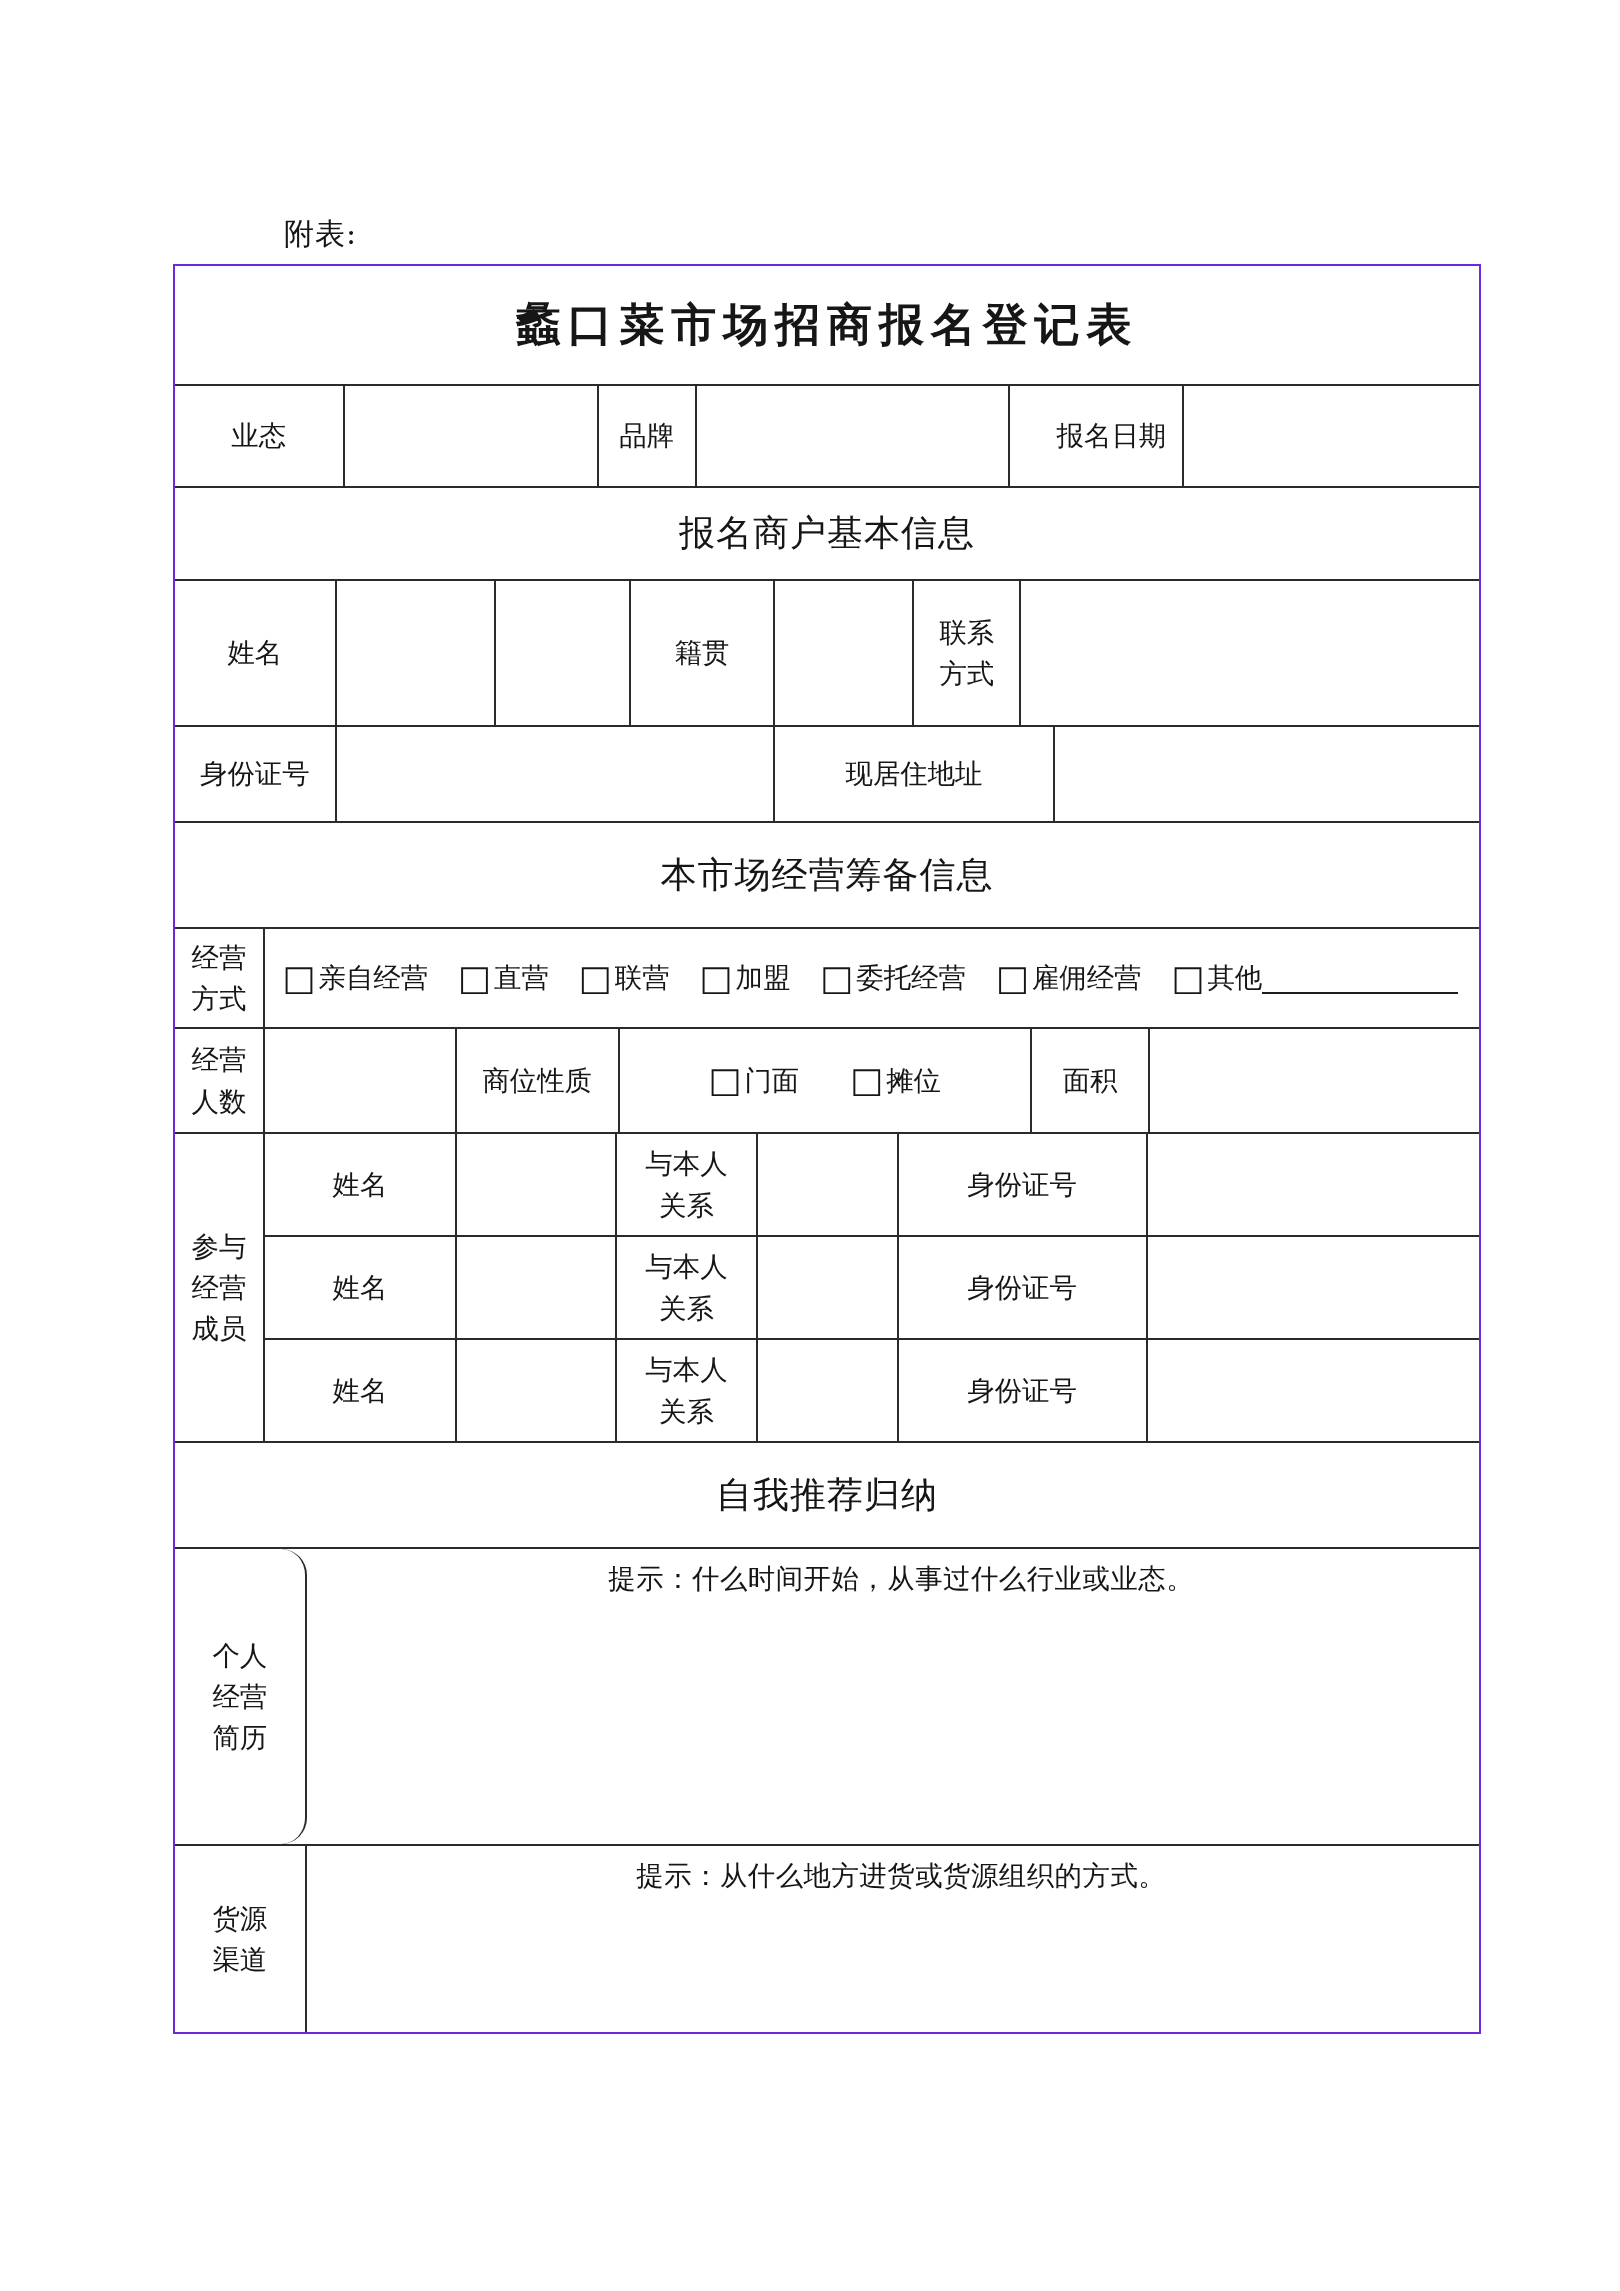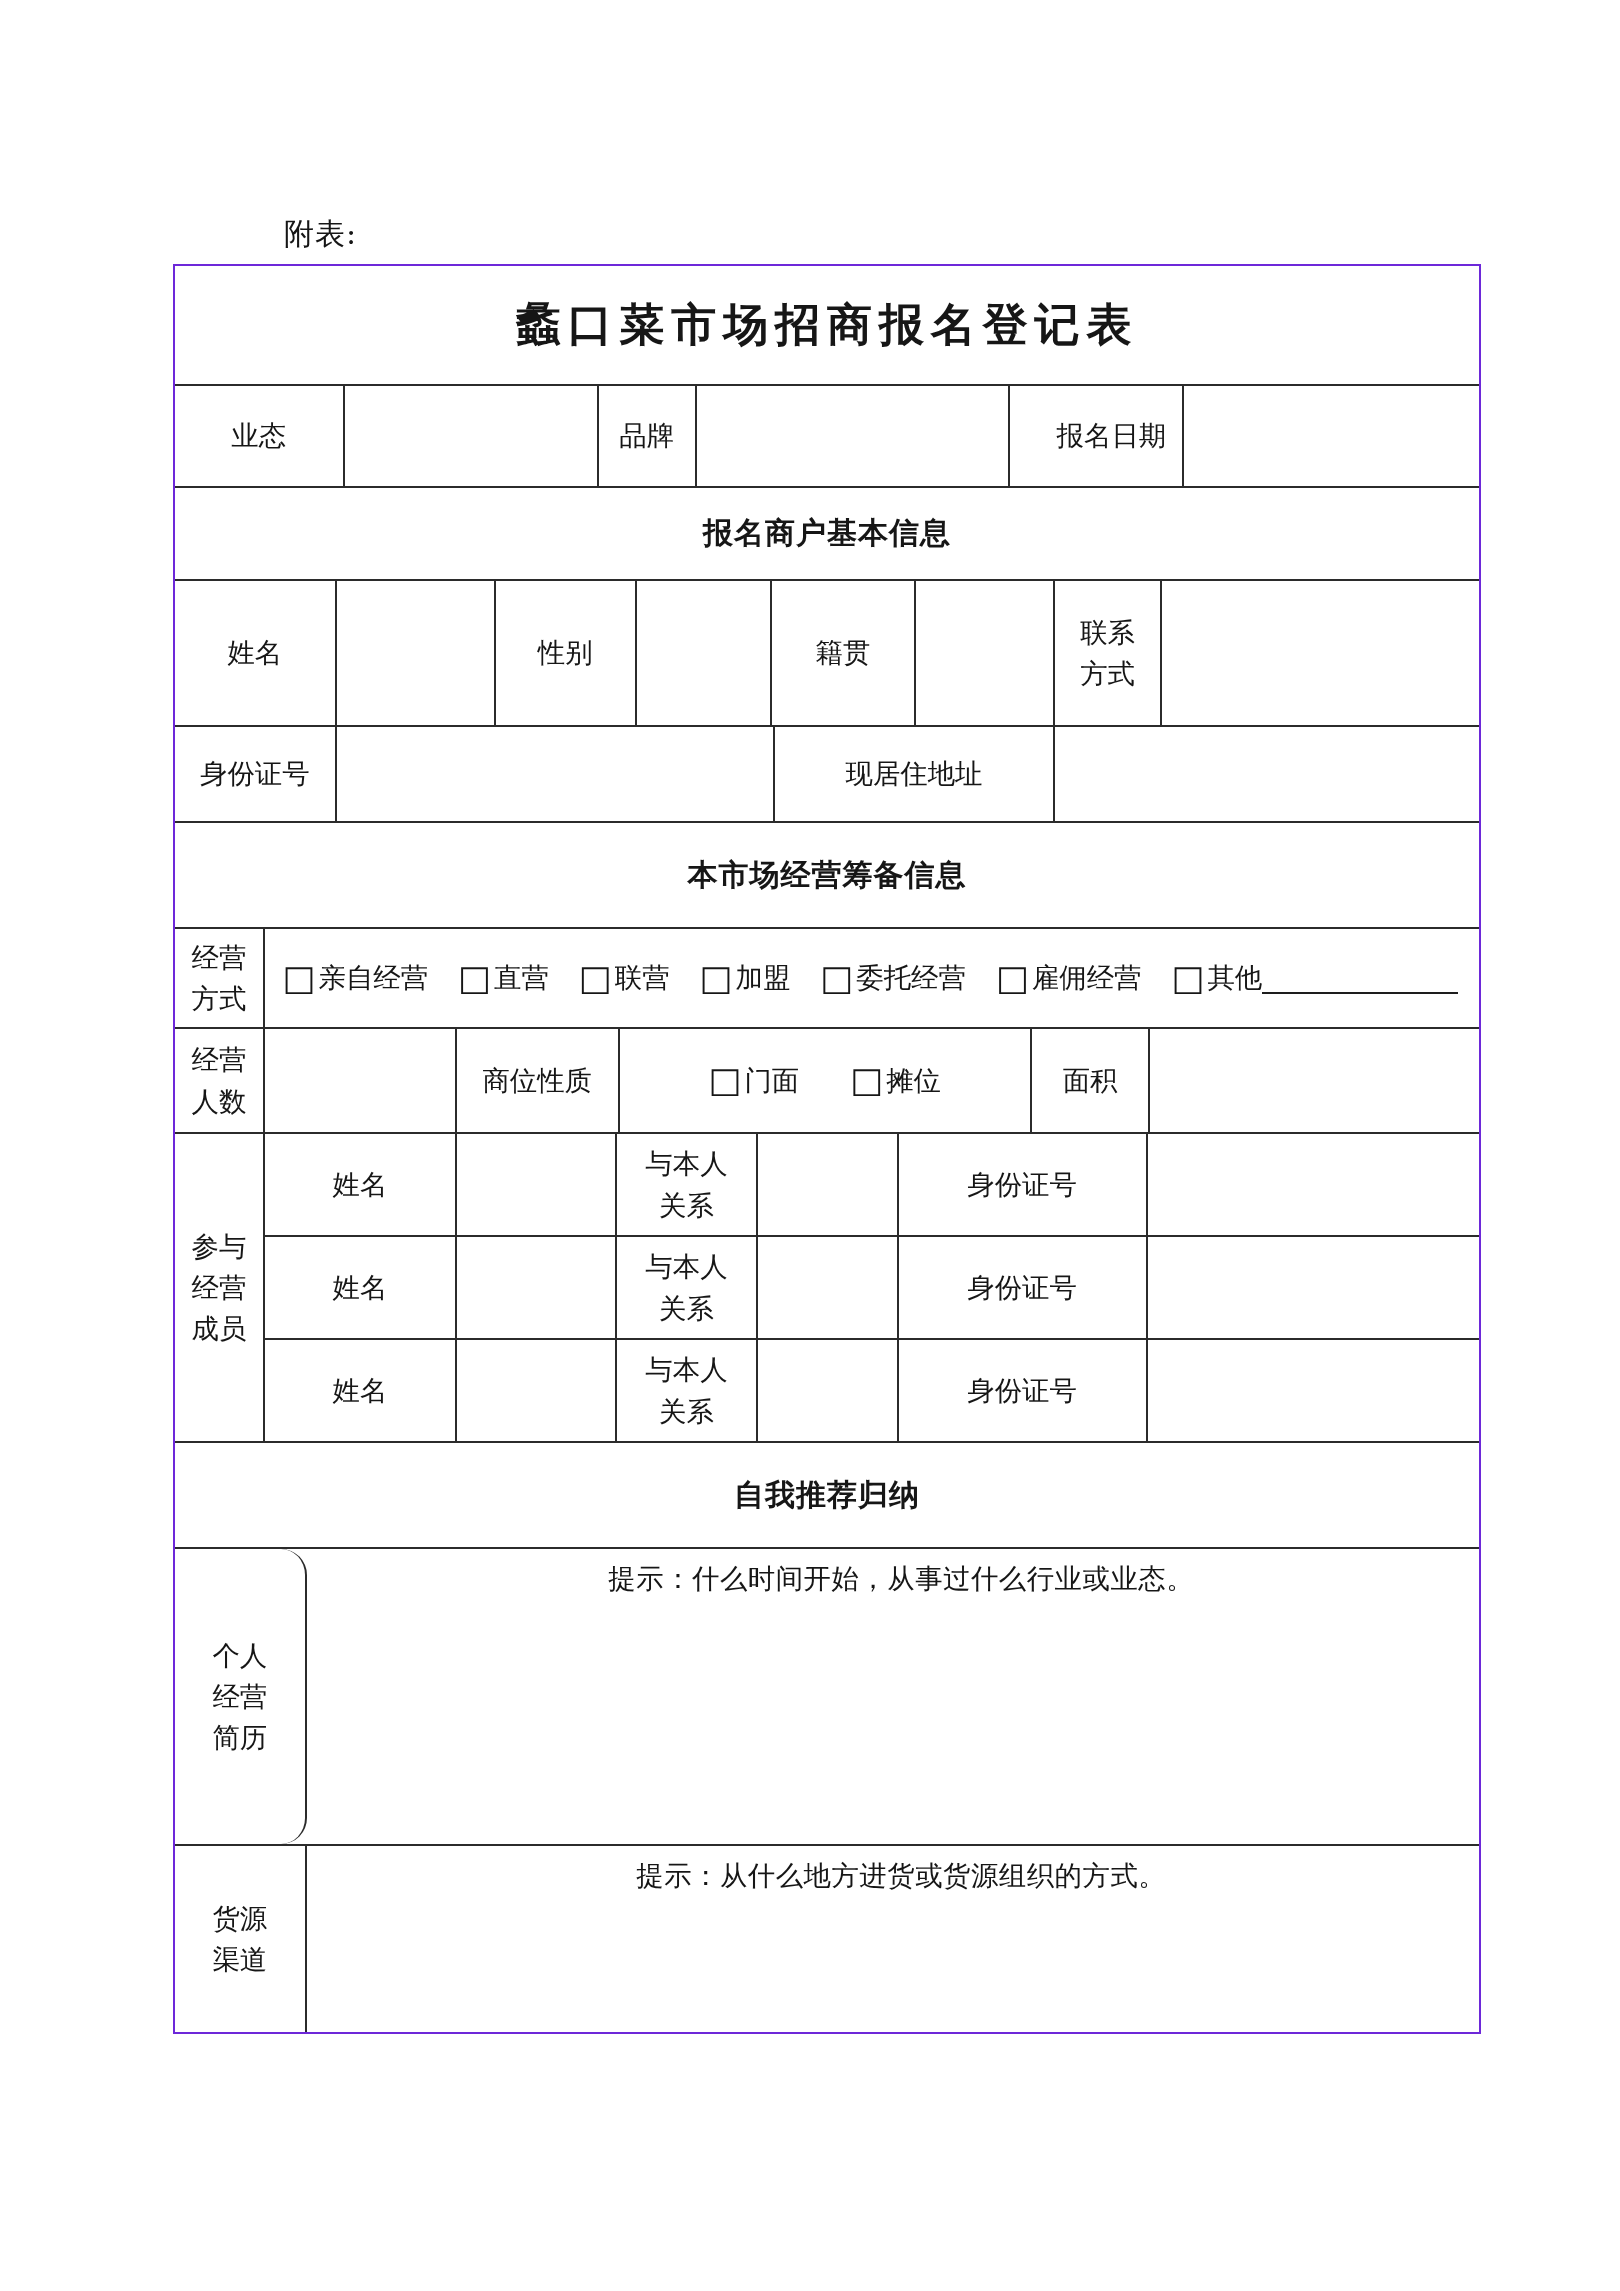--- a/index.html
+++ b/index.html
@@ -43,21 +43,21 @@
     width:100%;display:flex;align-items:center;justify-content:center;
   }
   .doc-title{
     font-size:45px;font-weight:bold;letter-spacing:6.9px;
     white-space:nowrap;
   }
   .section-cell{
     width:100%;display:flex;align-items:center;justify-content:center;
   }
   .section-title{
-    font-size:30px;font-weight:bold;letter-spacing:1px;
+    font-size:36px;font-weight:normal;letter-spacing:1px;
   }
   .cb-cell{
     justify-content:flex-start;
     padding-left:17.6px;
   }
   .cb-option{
     display:flex;align-items:center;
     margin-right:30px;
     font-size:27.4px;white-space:nowrap;
   }
@@ -125,23 +125,20 @@
       <div class="section-cell">
         <span class="section-title">报名商户基本信息</span>
       </div>
     </div>
 
     <div class="row" style="height:146px;">
       <div class="cell" style="width:12.4%;">
           <span class="lbl">姓名</span>
         </div>
       <div class="cell" style="width:12.2%;"></div>
-      <div class="cell" style="width:10.8%;">
-          <span class="lbl">性别</span>
-        </div>
       <div class="cell" style="width:10.4%;"></div>
       <div class="cell" style="width:11.0%;">
           <span class="lbl">籍贯</span>
         </div>
       <div class="cell" style="width:10.7%;"></div>
       <div class="cell" style="width:8.2%;">
           <span class="lbl">联系
 方式</span>
         </div>
       <div class="cell end flex1"></div>

